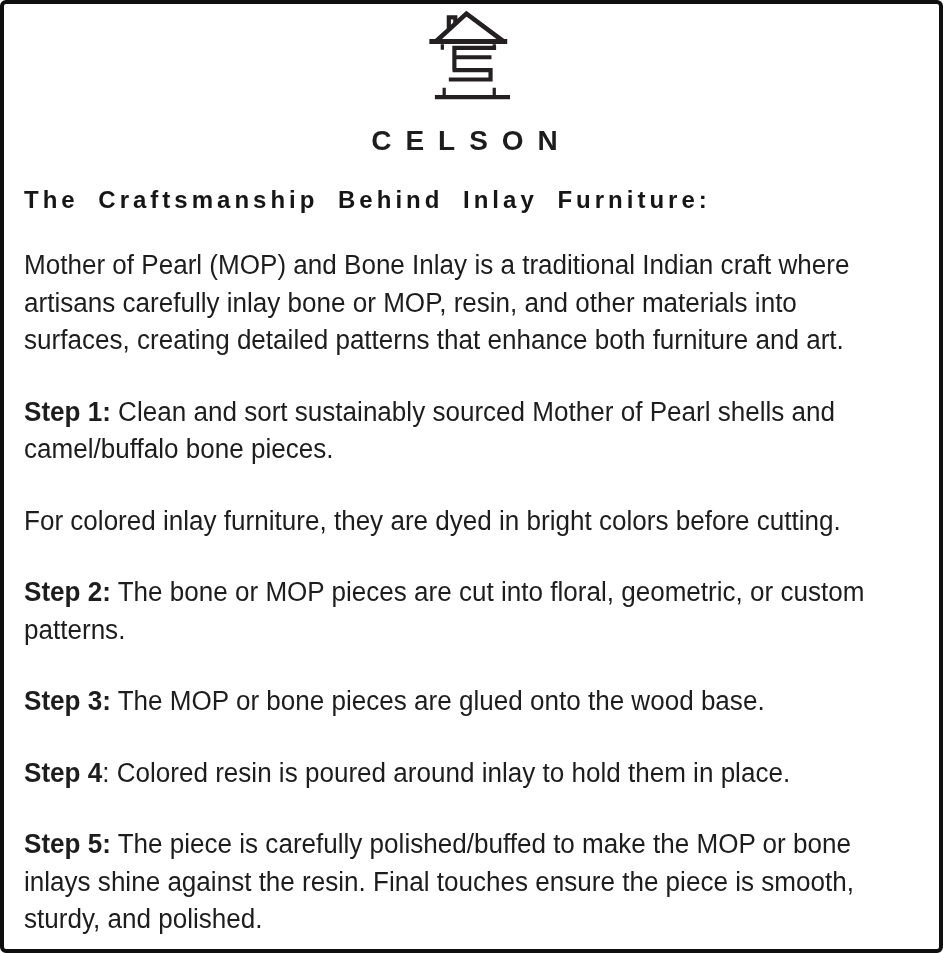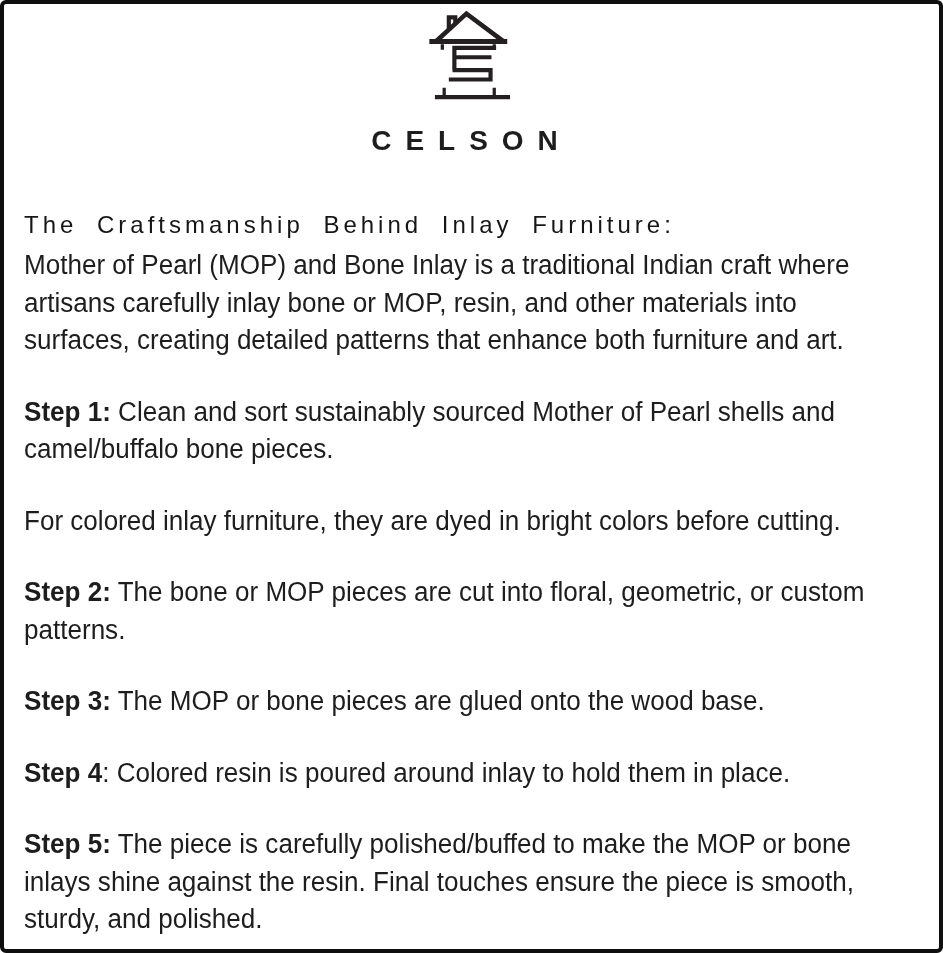--- a/index.html
+++ b/index.html
@@ -24,26 +24,25 @@
     width:100%;
     text-align:center;
     font-size:28px; font-weight:bold;
     letter-spacing:14px; 
     box-sizing:border-box;
     color:#1d1d1d;
     line-height:32px;
   }
   .heading {
     position:absolute; top:181px; left:20px;
-    font-size:24px; font-weight:normal;
+    font-size:24px; font-weight:bold;
     letter-spacing:4px; word-spacing:9px;
     line-height:30px;
     white-space:nowrap;
     color:#161616;
-    margin-top:25px;
   }
   .content {
     position:absolute; top:243px; left:20px;
     width:900px;
     transform:scaleX(0.965);
     transform-origin:left top;
     font-size:27px;
     line-height:37.5px;
     color:#1d1d1d;
   }

